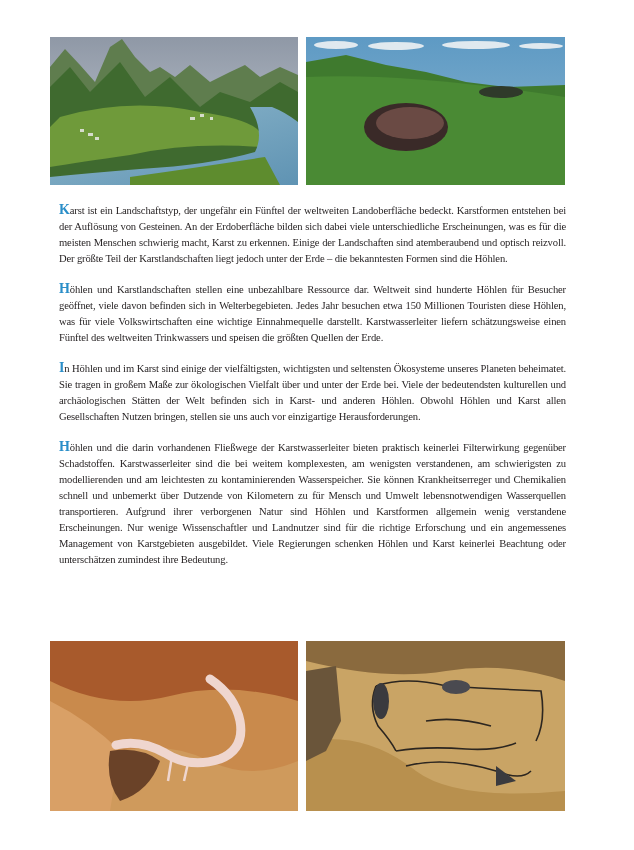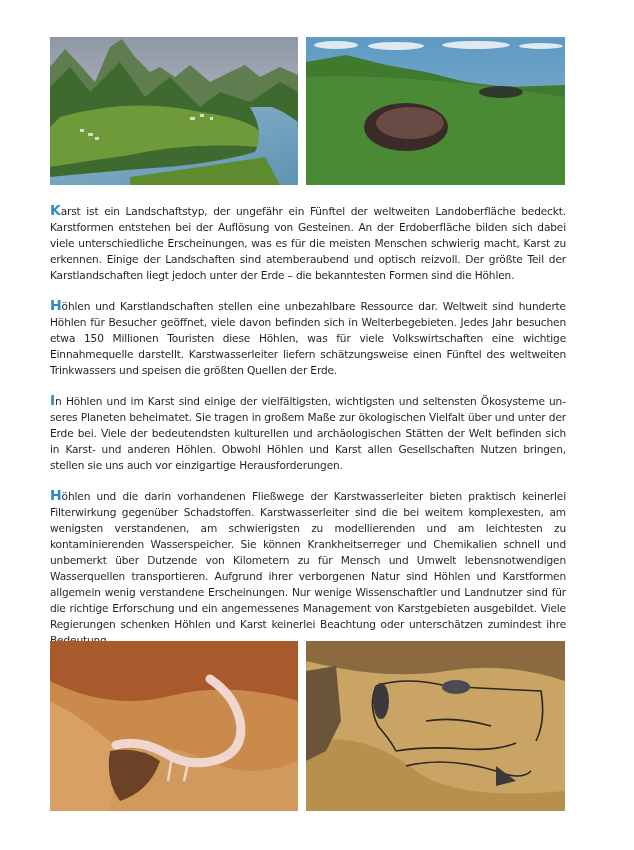--- a/index.html
+++ b/index.html
@@ -5,22 +5,22 @@
     html, body { margin: 0; padding: 0; background: #ffffff; }
     body { width: 634px; height: 850px; position: relative; overflow: hidden;
            font-family: "DejaVu Sans", sans-serif; color: #231f20; }
     .photo { position: absolute; overflow: hidden; }
     .photo svg { display: block; width: 100%; height: 100%; }
     #img-tl { left: 50px; top: 37px; width: 248px; height: 148px; }
     #img-tr { left: 306px; top: 37px; width: 259px; height: 148px; }
     #img-bl { left: 50px; top: 641px; width: 248px; height: 170px; }
     #img-br { left: 306px; top: 641px; width: 259px; height: 170px; }
     .text-block { position: absolute; left: 50px; top: 202px; width: 516px; }
-    .para { margin: 0 0 14px 0; font-size: 10.6px; line-height: 16px;
-            text-align: justify; hyphens: manual; letter-spacing: -0.15px; }
+    .para { margin: 0 0 14px 9px; font-size: 10.6px; line-height: 16px;
+            text-align: justify; hyphens: manual; letter-spacing: -0.15px; font-family: Liberation Serif, serif; }
     .drop { color: #2a8ec8; font-weight: bold; font-size: 14px; }
   </style>
 </head>
 <body>
 
 <div class="photo" id="img-tl" title="Karst mountains along a winding river with villages">
   <svg viewBox="0 0 248 148" preserveAspectRatio="none">
     <defs>
       <linearGradient id="sky1" x1="0" y1="0" x2="0" y2="1">
         <stop offset="0" stop-color="#8f98a6"></stop>

